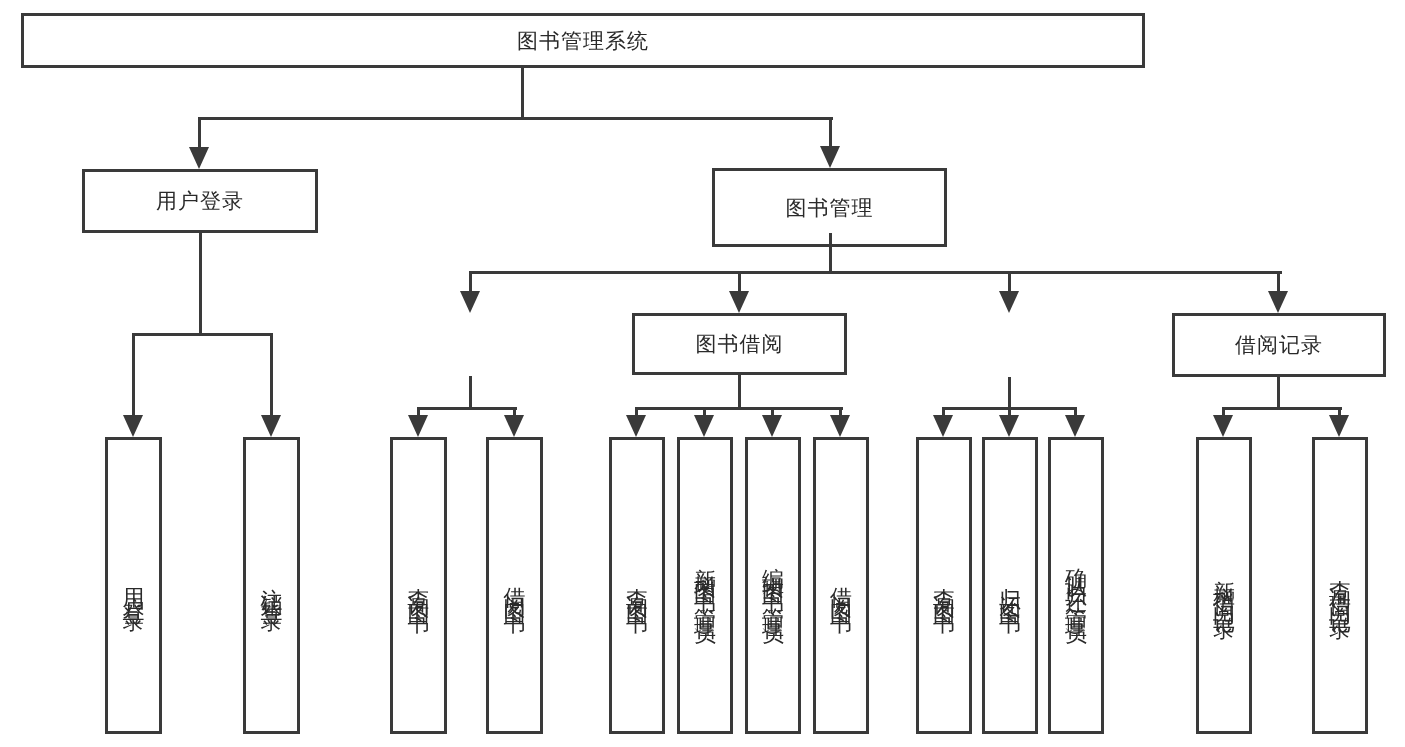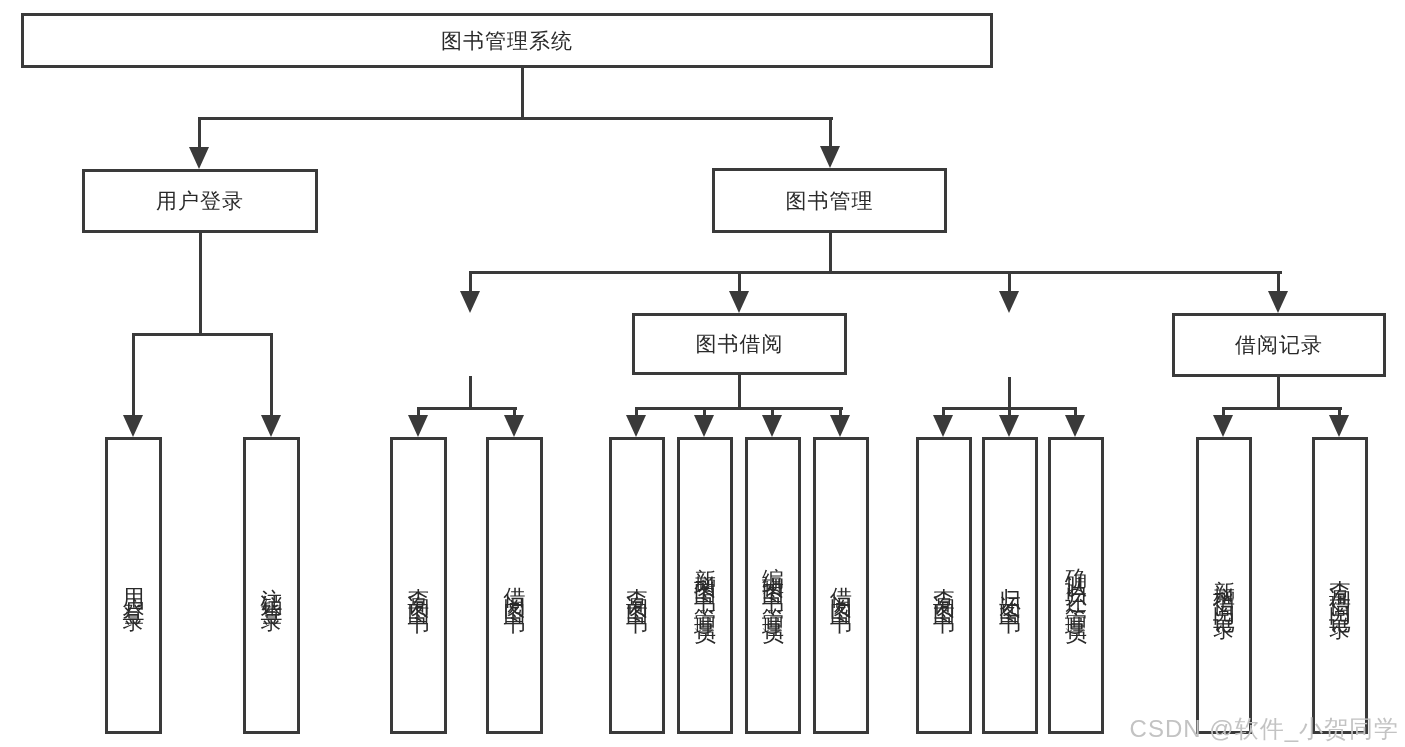--- a/index.html
+++ b/index.html
@@ -66,25 +66,25 @@
     color: #c3c3c3;
     letter-spacing: 1px;
     white-space: nowrap;
   }
 </style>
 </head>
 <body>
 
 <div id="canvas">
 
-  <div class="box hbox" style="left:21px; top:13px; width:972px; height:55px;">图书管理系统</div>
+  <div class="box hbox" style="left:21px; top:13px; width:1124px; height:55px;">图书管理系统</div>
 
   <div class="box hbox" style="left:82px; top:169px; width:236px; height:64px;">用户登录</div>
 
-  <div class="box hbox" style="left:712px; top:168px; width:235px; height:65px;">图书管理</div>
+  <div class="box hbox" style="left:712px; top:168px; width:235px; height:79px;">图书管理</div>
 
 
   <div class="box hbox" style="left:632px; top:313px; width:215px; height:62px;">图书借阅</div>
 
 
   <div class="box hbox" style="left:1172px; top:313px; width:214px; height:64px;">借阅记录</div>
 
   <div class="box vbox" style="left:105px; top:437px; width:57px; height:297px;">用户登录</div>
   <div class="box vbox" style="left:243px; top:437px; width:57px; height:297px;">注销登录</div>
 
@@ -155,15 +155,14 @@
   <div class="vline" style="left:1074px; top:407px; height:10px;"></div>
   <div class="arrow" style="left:1065px; top:415px;"></div>
 
   <div class="vline" style="left:1277px; top:377px; height:33px;"></div>
   <div class="hline" style="left:1222px; top:407px; width:120px;"></div>
   <div class="vline" style="left:1222px; top:407px; height:10px;"></div>
   <div class="arrow" style="left:1213px; top:415px;"></div>
   <div class="vline" style="left:1338px; top:407px; height:10px;"></div>
   <div class="arrow" style="left:1329px; top:415px;"></div>
 
-  <div id="watermark">CSDN @软件_小贺同学</div>
 
 </div>
 
 </body></html>

